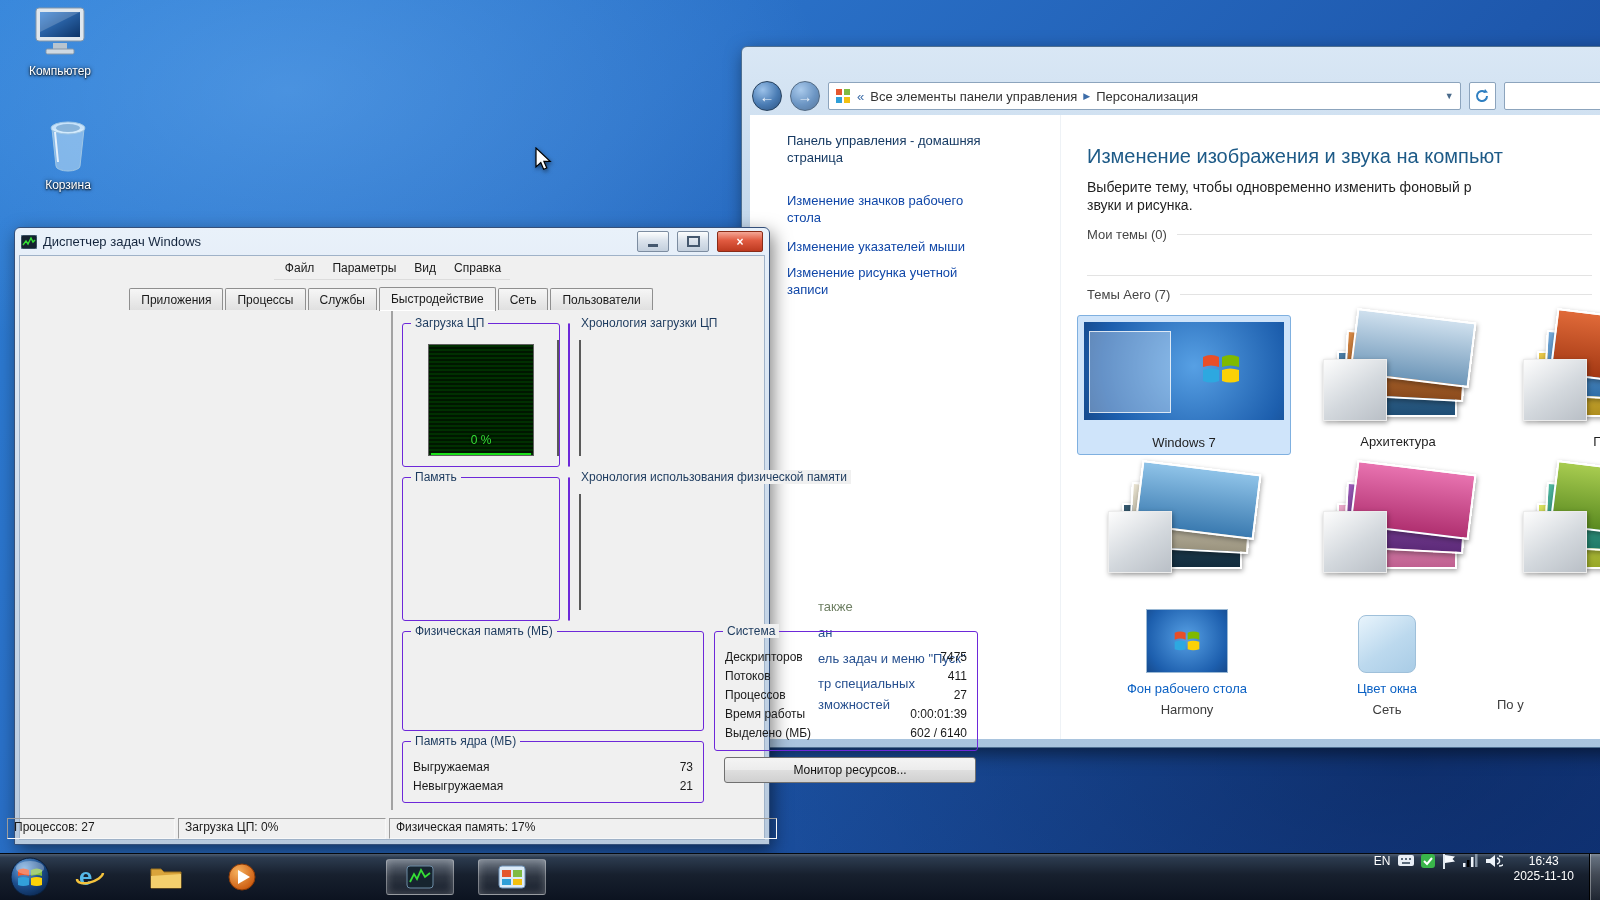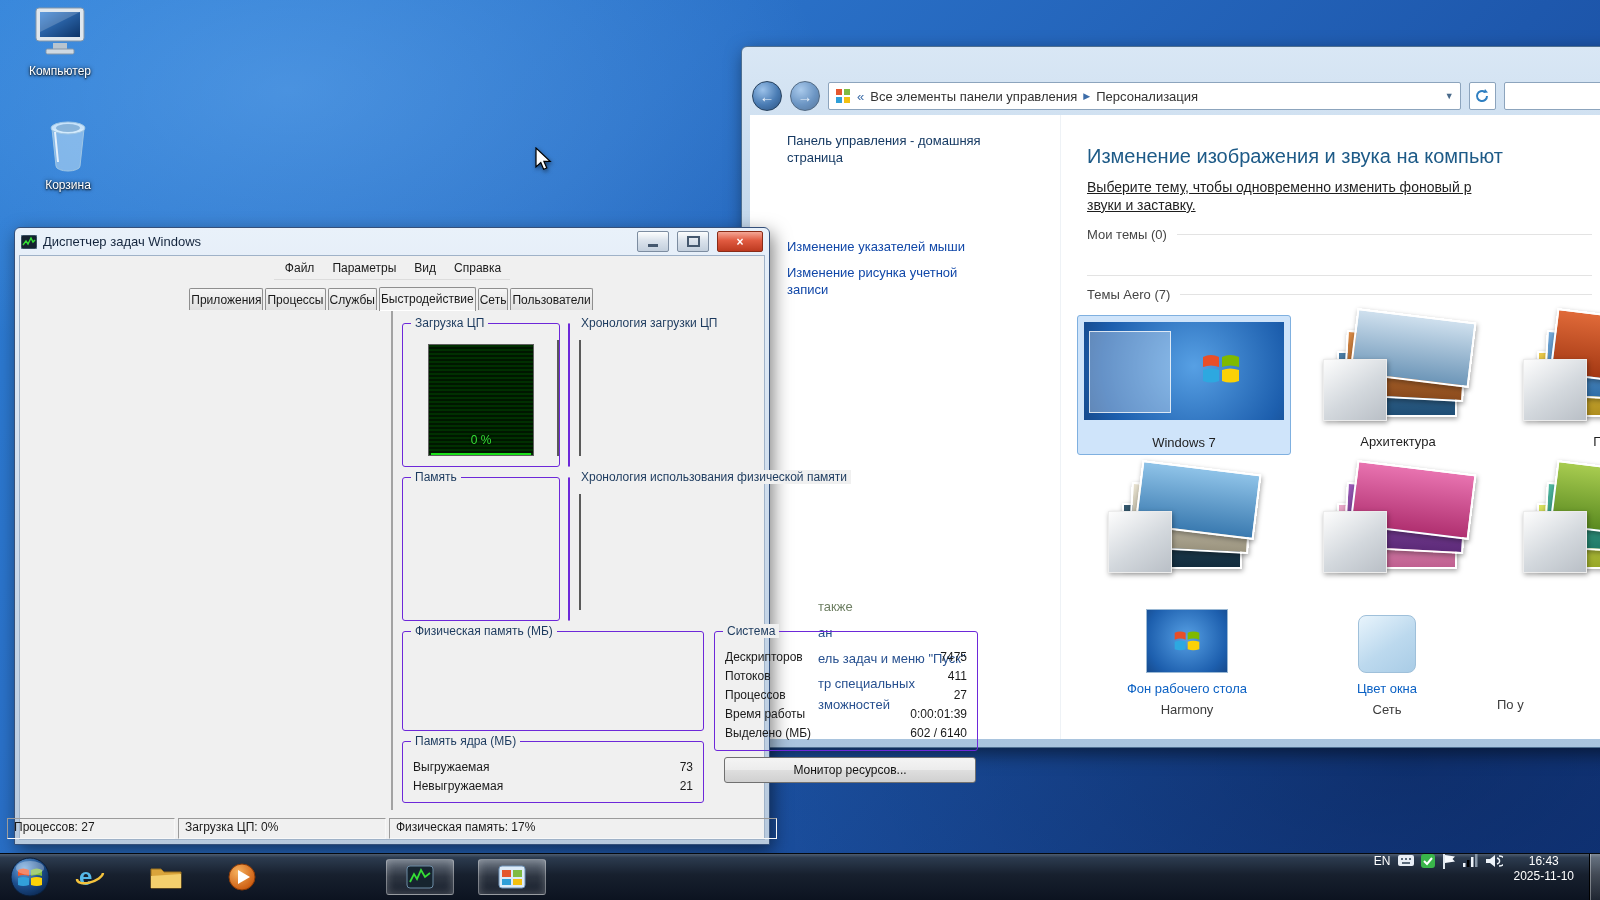--- a/index.html
+++ b/index.html
@@ -41,21 +41,21 @@
       display:flex;align-items:center;justify-content:center;}
   .searchbox{height:26px;width:110px;background:#fff;border:1px solid #8ca4bd;border-radius:2px;}
   .pz-body{position:absolute;left:8px;right:0;top:68px;bottom:8px;background:#fff;display:flex;overflow:visible;}
   .pz-sidebar{width:310px;position:relative;font-size:13px;flex:0 0 auto;border-right:1px solid #eef2f6;}
   .sb-home{position:absolute;left:37px;top:18px;width:205px;color:#163a63;line-height:1.3;}
   .sb-link{position:absolute;left:37px;width:205px;color:#1047a8;line-height:1.3;cursor:pointer;}
   .sb-frag{position:absolute;left:68px;color:#27508f;white-space:nowrap;}
   .sb-frag.hdr{color:#6e7f63;}
   .pz-main{flex:1;position:relative;}
   .pz-h1{position:absolute;left:26px;top:30px;font-size:20px;color:#1d5a87;white-space:nowrap;}
-  .pz-sub{position:absolute;left:26px;font-size:14px;color:#1e1e1e;white-space:nowrap;text-decoration:underline;}
+  .pz-sub{position:absolute;left:26px;font-size:14px;color:#1e1e1e;white-space:nowrap;}
   .sec-hdr{position:absolute;left:26px;right:30px;display:flex;align-items:center;font-size:13px;color:#454545;}
   .sec-hdr .rule{flex:1;height:1px;background:#e3e3e3;margin-left:10px;}
   .divider{position:absolute;left:26px;right:30px;height:1px;background:#e3e3e3;}
 
   .tile{position:absolute;cursor:pointer;}
   .tile .tlabel{position:absolute;left:0;right:0;bottom:4px;text-align:center;font-size:13px;color:#1e1e1e;}
   .tile-sel{background:#cfe4fa;border:1px solid #7fb0e0;border-radius:3px;}
   .w7thumb{position:absolute;left:6px;top:6px;right:6px;height:98px;
       background:radial-gradient(circle at 55% 45%,#57a0e4,#1d5fae 75%,#164a8d);overflow:hidden;}
   .w7thumb .glass{position:absolute;left:5px;top:9px;width:80px;height:80px;
@@ -95,21 +95,21 @@
   .tm-cap .minbar{width:10px;height:3px;background:#45586e;margin-top:8px;}
   .tm-cap .maxbox{width:9px;height:7px;border:2px solid #45586e;}
   .tm-cap.close{width:44px;background:linear-gradient(#f4a796,#e05a40 45%,#bd3a20);color:#fff;
       font-size:12px;font-weight:bold;border-color:#8a2c18;}
   .tm-app{background:#f0f0f0;border:1px solid #9fb2c8;height:calc(100% - 27px);box-sizing:border-box;
       display:flex;flex-direction:column;align-items:center;}
   .tm-menubar{height:23px;display:flex;align-items:center;background:#f0f0f0;border-bottom:1px solid #dcdcdc;
       font-size:12px;color:#1a1a1a;padding-left:2px;}
   .tm-menu-item{padding:3px 9px;cursor:default;}
   .tm-tabs{display:flex;align-items:flex-end;padding:7px 10px 0;height:30px;box-sizing:border-box;}
-  .tm-tab{padding:4px 1px 3px;font-size:12px;color:#1a1a1a;border:1px solid #8f8f8f;border-bottom:none;
+  .tm-tab{padding:4px 11px 3px;font-size:12px;color:#1a1a1a;border:1px solid #8f8f8f;border-bottom:none;
       border-radius:2px 2px 0 0;background:linear-gradient(#f6f6f6,#e0e0e0);margin-right:2px;position:relative;}
   .tm-tab.active{background:#f0f0f0;padding-bottom:5px;top:1px;z-index:3;
       box-shadow:0 -1px 0 #fff inset;}
   .tm-page{flex:1;margin:0 8px 6px;border:1px solid #a3a3a3;background:#f0f0f0;position:relative;z-index:2;}
   .grp{position:absolute;border:1px solid #6d28d9;border-radius:3px;}
   .grp-l{position:absolute;top:-8px;left:8px;background:#f0f0f0;padding:0 4px;font-size:12px;color:#1c3a5e;white-space:nowrap;}
   .meter{position:absolute;left:50%;transform:translateX(-50%);top:20px;bottom:10px;width:104px;
       background:#000;border:1px solid #5f5f5f;
       background-image:repeating-linear-gradient(to bottom,rgba(0,140,0,.22) 0 2px,transparent 2px 4px),
                        repeating-linear-gradient(to right,rgba(0,110,0,.20) 0 9px,rgba(0,50,0,.45) 9px 10px);}
@@ -207,33 +207,34 @@
           <path d="M13,8 a5,5 0 1 1 -2.2,-4.1" fill="none" stroke="#2f7fc1" stroke-width="2"></path>
           <path d="M11,1 L14,4.5 L9.5,5 Z" fill="#2f7fc1"></path>
         </svg>
       </div>
       <div class="searchbox"></div>
     </div>
 
     <div class="pz-body">
       <div class="pz-sidebar">
         <div class="sb-home">Панель управления - домашняя страница</div>
+        <div class="sb-link" style="top:78px">Изменение значков рабочего стола</div>
         <div class="sb-link" style="top:124px">Изменение указателей мыши</div>
         <div class="sb-link" style="top:150px">Изменение рисунка учетной записи</div>
         <div class="sb-frag hdr" style="top:484px">также</div>
         <div class="sb-frag" style="top:510px">ан</div>
         <div class="sb-frag" style="top:536px">ель задач и меню "Пуск"</div>
         <div class="sb-frag" style="top:561px">тр специальных</div>
         <div class="sb-frag" style="top:582px">зможностей</div>
       </div>
 
       <div class="pz-main">
         <div class="pz-h1">Изменение изображения и звука на компьют</div>
         <div class="pz-sub" style="top:64px">Выберите тему, чтобы одновременно изменить фоновый р</div>
-        <div class="pz-sub" style="top:82px">звуки и заставку.</div>
+        <div class="pz-sub" style="top:82px">звуки и рисунка.</div>
 
         <div class="sec-hdr" style="top:112px">
           <span>Мои темы (0)</span>
           <span class="rule"></span>
         </div>
         <div class="divider" style="top:160px"></div>
         <div class="sec-hdr" style="top:172px">
           <span>Темы Aero (7)</span>
           <span class="rule"></span>
         </div>

